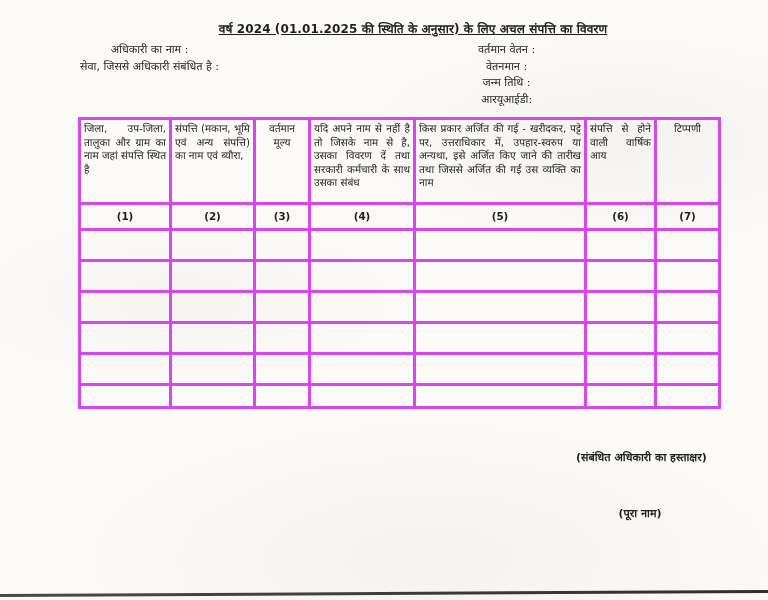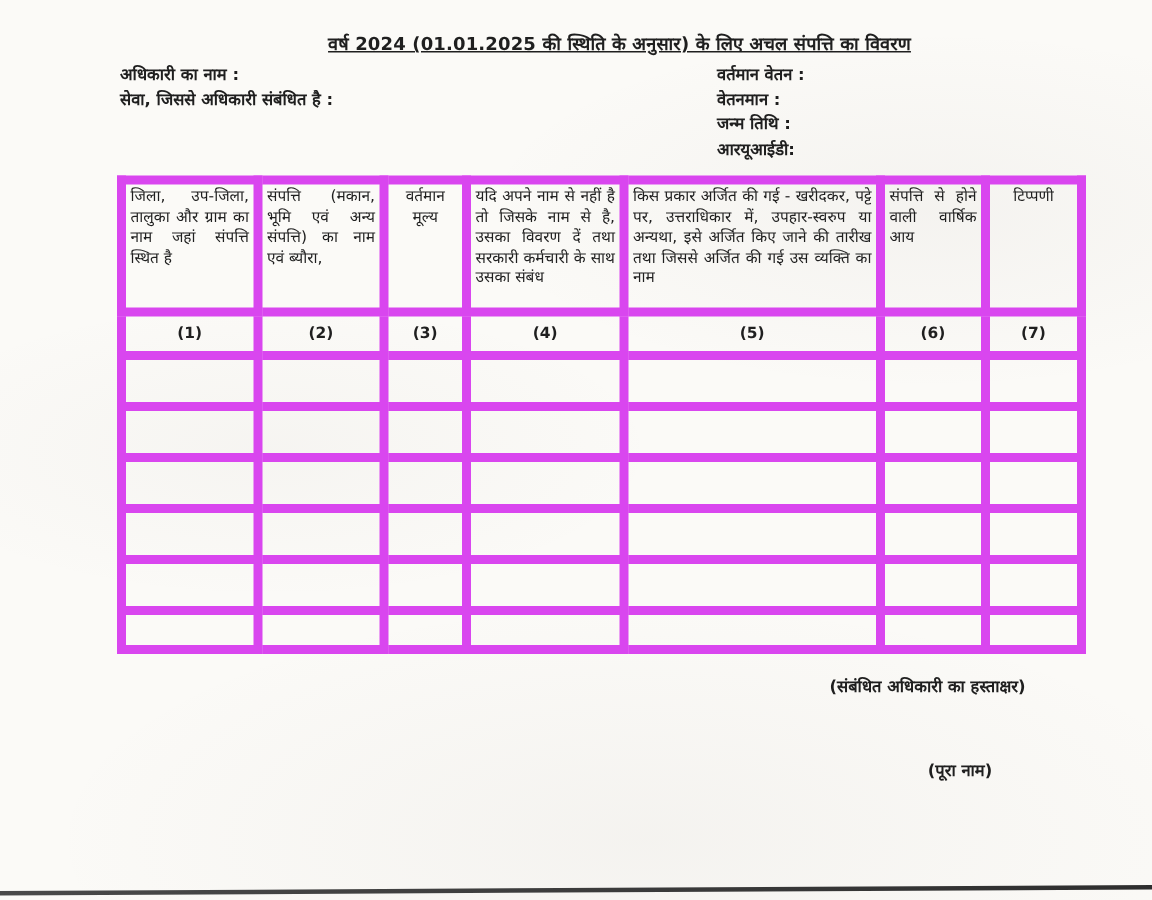--- a/index.html
+++ b/index.html
@@ -13,41 +13,41 @@
   .page{position:absolute;inset:0;}
   .title{
     position:absolute;top:20px;left:0;width:100%;
     text-align:center;font-size:12px;font-weight:bold;
     text-decoration:underline;
     letter-spacing:0.1px;
     padding-left:29px;
   }
   .fields-left{position:absolute;top:42px;left:80px;}
   .fields-right{position:absolute;top:42px;left:478px;}
-  .field-row{font-size:11px;font-weight:700;line-height:16.5px;white-space:nowrap;}
+  .field-row{font-size:11px;font-weight:400;line-height:16.5px;white-space:nowrap;text-align:center;}
   .prop-table{
     position:absolute;top:117px;left:78px;width:640px;
     border-collapse:collapse;table-layout:fixed;
   }
   .prop-table td{
-    border:6px solid #d946ef;
+    border:3px solid #d946ef;
     font-size:10.3px;line-height:13.5px;
     padding:2px 3px;vertical-align:top;
     overflow:hidden;
   }
   .prop-table td.hdr{text-align:justify;}
   .prop-table td.hdr-c{text-align:center;margin-top:40px;}
   .prop-table td.num{
     text-align:center;font-weight:bold;vertical-align:middle;
     height:21px;padding:1px 3px;
   }
   .prop-table tr.hrow td{height:78px;}
   .prop-table tr.body td{height:24px;}
   .prop-table tr.body-last td{height:16px;}
-  .sig-line1{position:absolute;top:449px;left:553px;font-size:11px;font-weight:600;white-space:nowrap;}
+  .sig-line1{position:absolute;top:449px;left:576px;font-size:11px;font-weight:600;white-space:nowrap;}
   .sig-line2{position:absolute;top:505px;left:580px;width:120px;text-align:center;font-size:11px;font-weight:600;white-space:nowrap;}
   .sig-note{position:absolute;top:506px;left:552px;font-size:9.5px;font-weight:600;white-space:nowrap;}
   .scan-line{
     position:absolute;top:592px;left:-4px;width:776px;height:3px;
     background:linear-gradient(90deg,#4a4a4a,#2e2e2e);
     transform:rotate(-0.3deg);
   }
   .paper-texture{
     position:absolute;inset:0;pointer-events:none;
     background:

